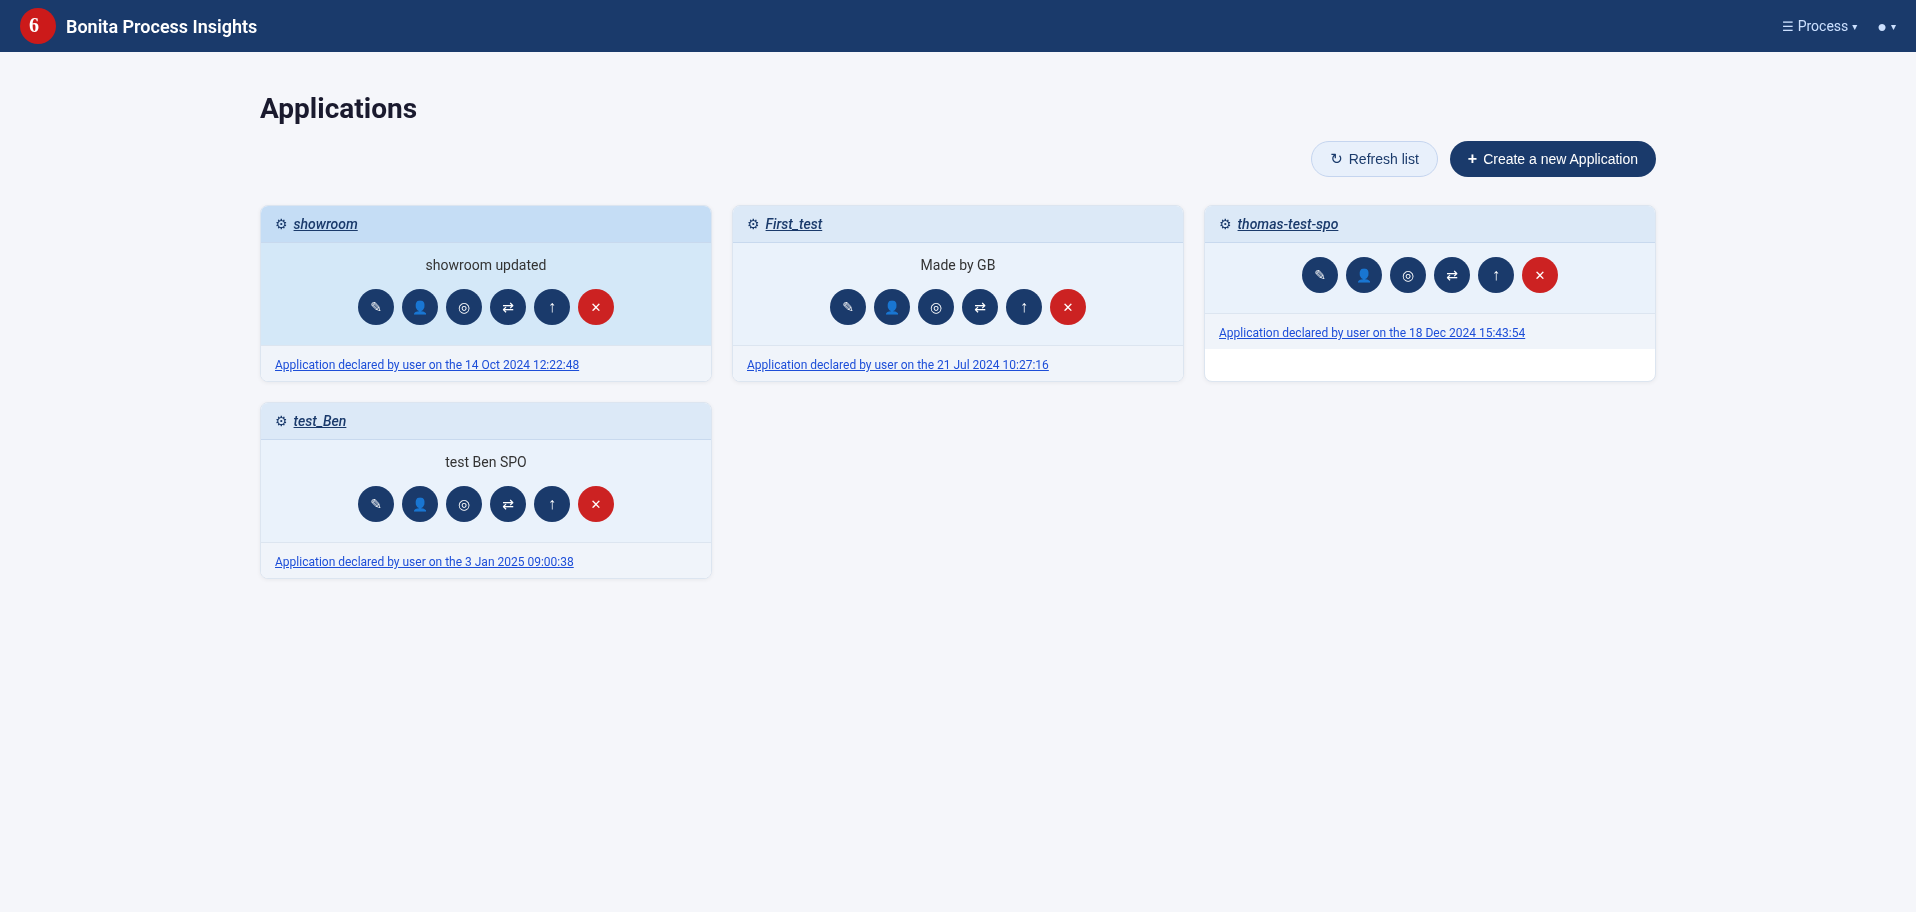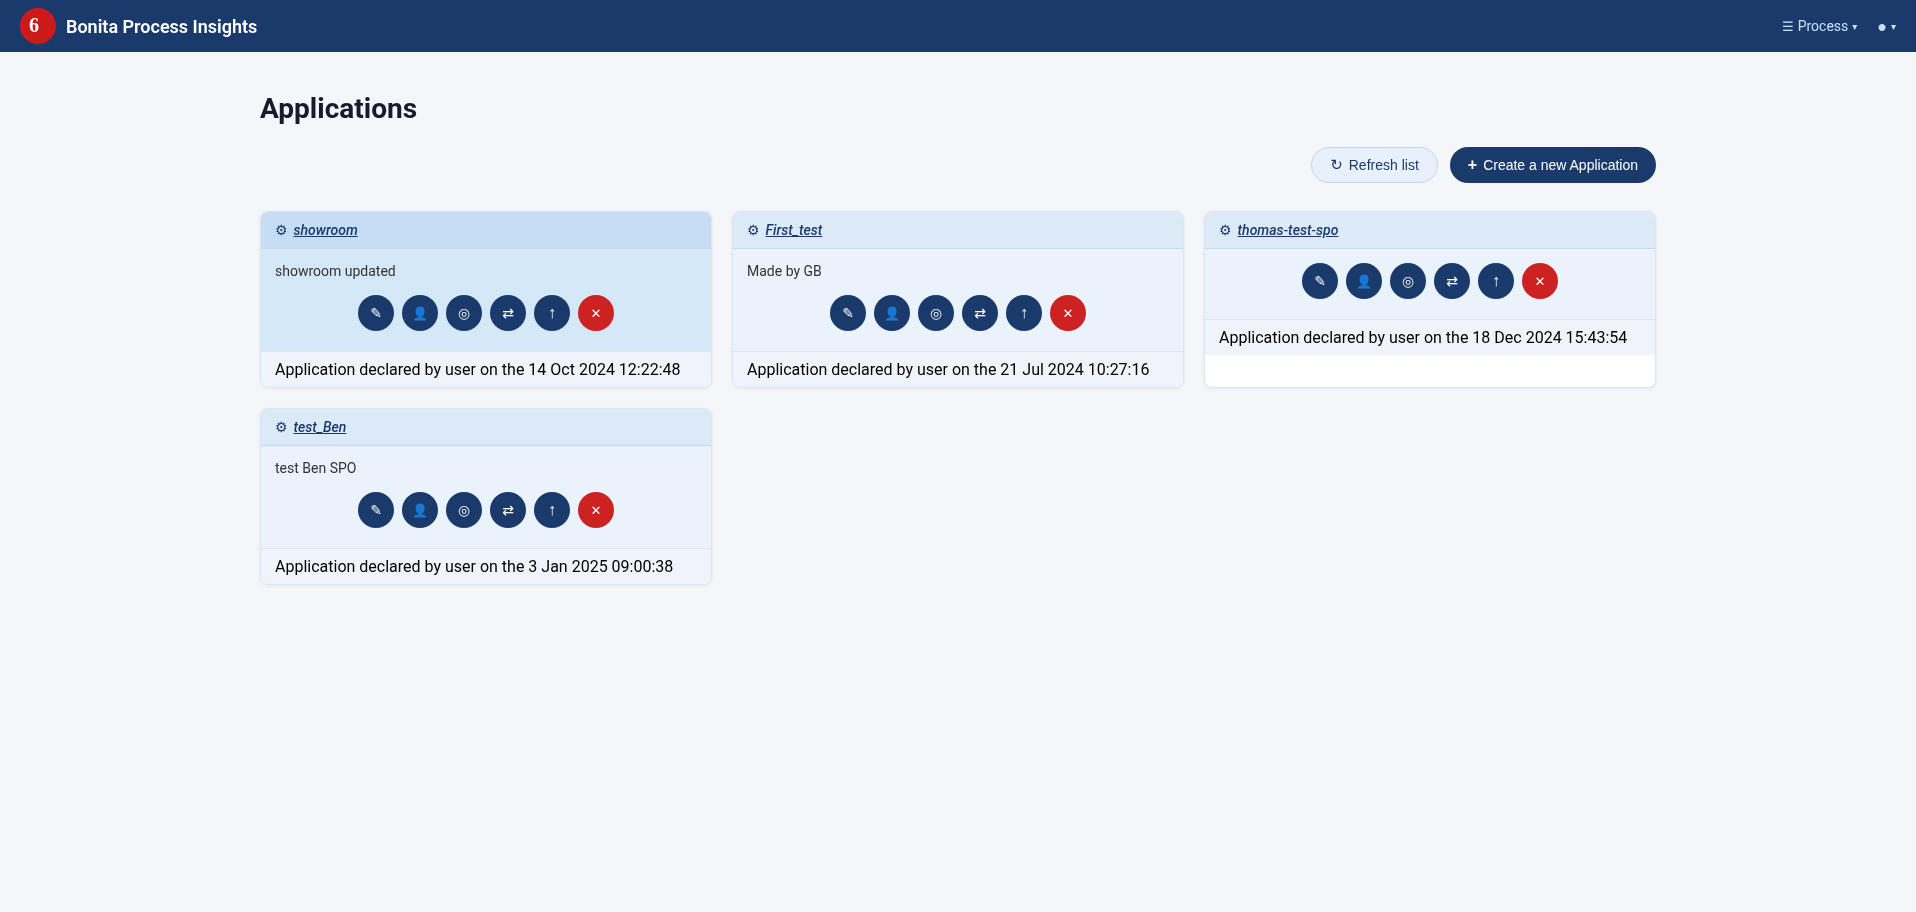--- a/index.html
+++ b/index.html
@@ -42,21 +42,21 @@
 
     
     .main-content {
       padding: 40px 260px;
     }
 
     .page-title {
       font-size: 28px;
       font-weight: 700;
       color: #1a1a2e;
-      margin-bottom: 22px;
+      margin-bottom: 16px;
     }
 
     
     .toolbar {
       display: flex;
       justify-content: flex-end;
       gap: 12px;
       margin-bottom: 28px;
     }
 
@@ -124,20 +124,21 @@
     .card-body {
       background: #eaf2fb;
       padding: 14px 14px 8px;
       min-height: 90px;
     }
 
     .card-description {
       color: #333;
       font-size: 14px;
       margin-bottom: 16px;
+      text-align: center;
     }
 
     .card-actions {
       display: flex;
       gap: 8px;
       justify-content: center;
       padding-bottom: 12px;
     }
 
     .action-btn {
@@ -161,22 +162,23 @@
       background: #cc2222;
     }
 
     .card-footer {
       background: #f0f4fa;
       border-top: 1px solid #dce5f0;
       padding: 8px 14px;
     }
 
     .card-footer-text {
-      color: #000000;
-      font-size: 16px;
+      color: #1d4ed8;
+      font-size: 12px;
+      text-decoration: underline;
     }
   </style>
 </head>
 <body>
 
 <nav class="navbar">
   <div class="navbar-brand">
 
     <svg class="navbar-logo" viewBox="0 0 36 36" fill="none" xmlns="http://www.w3.org/2000/svg">
       <circle cx="18" cy="18" r="18" fill="#cc1a1a"></circle>

